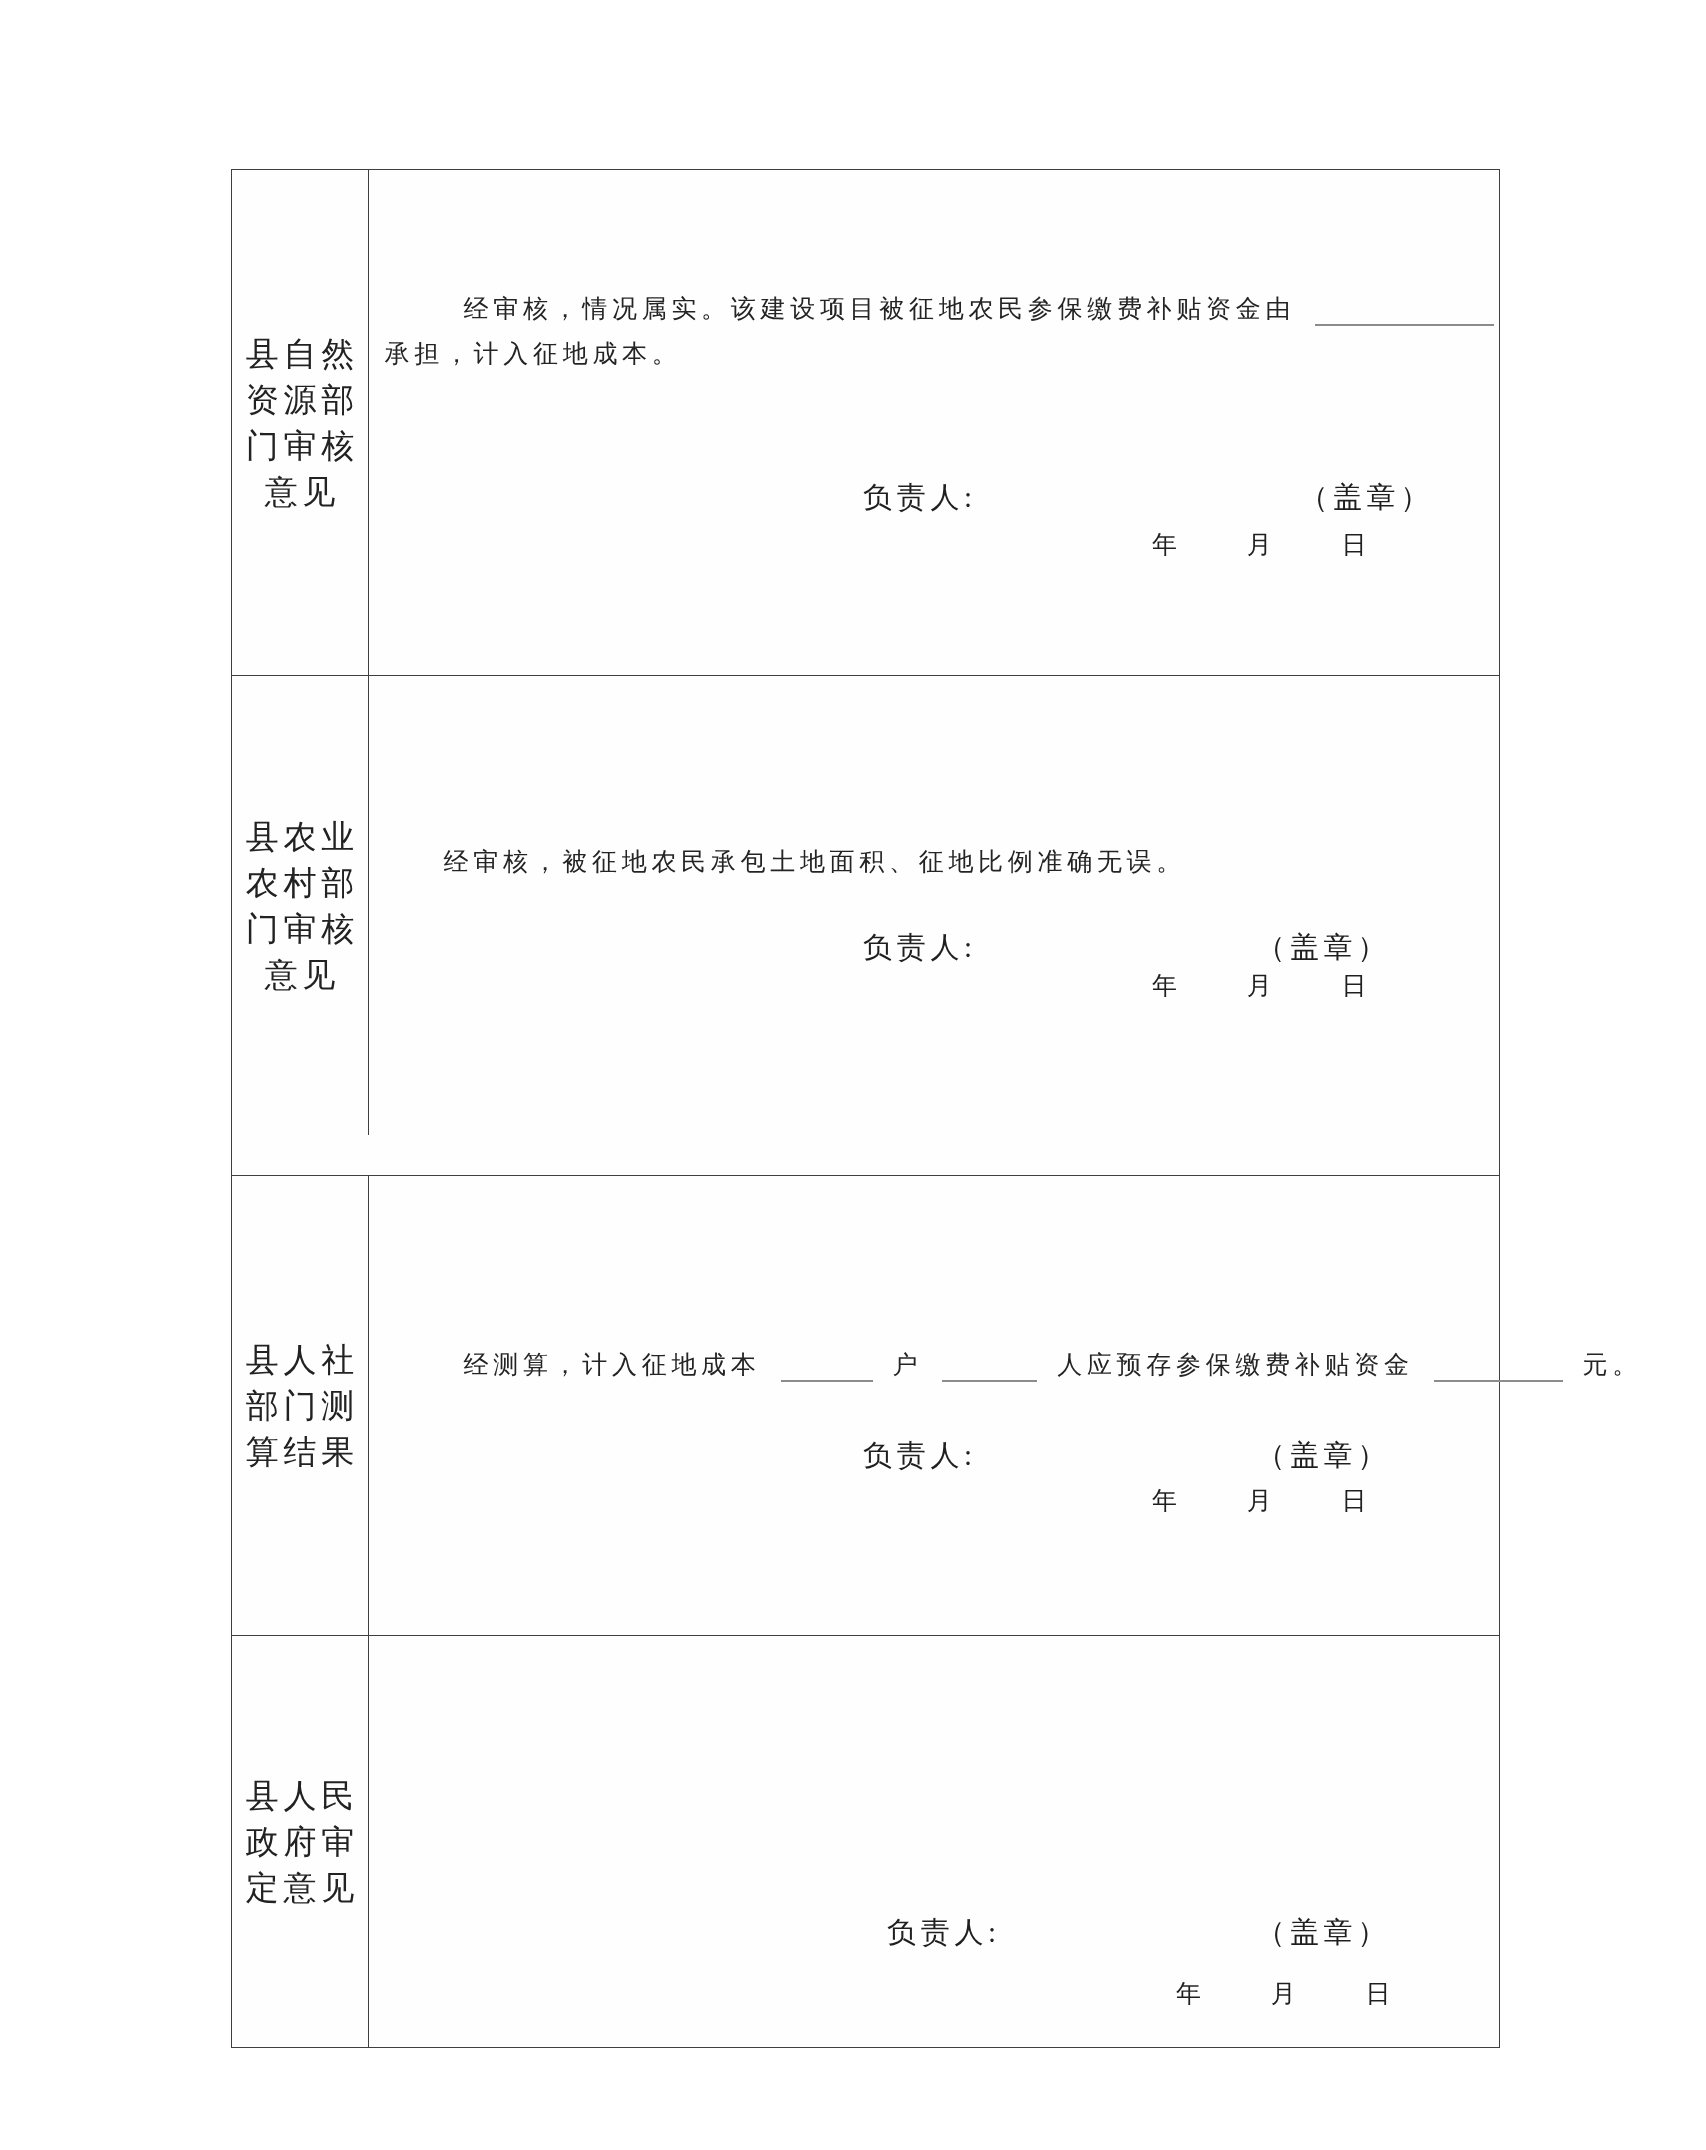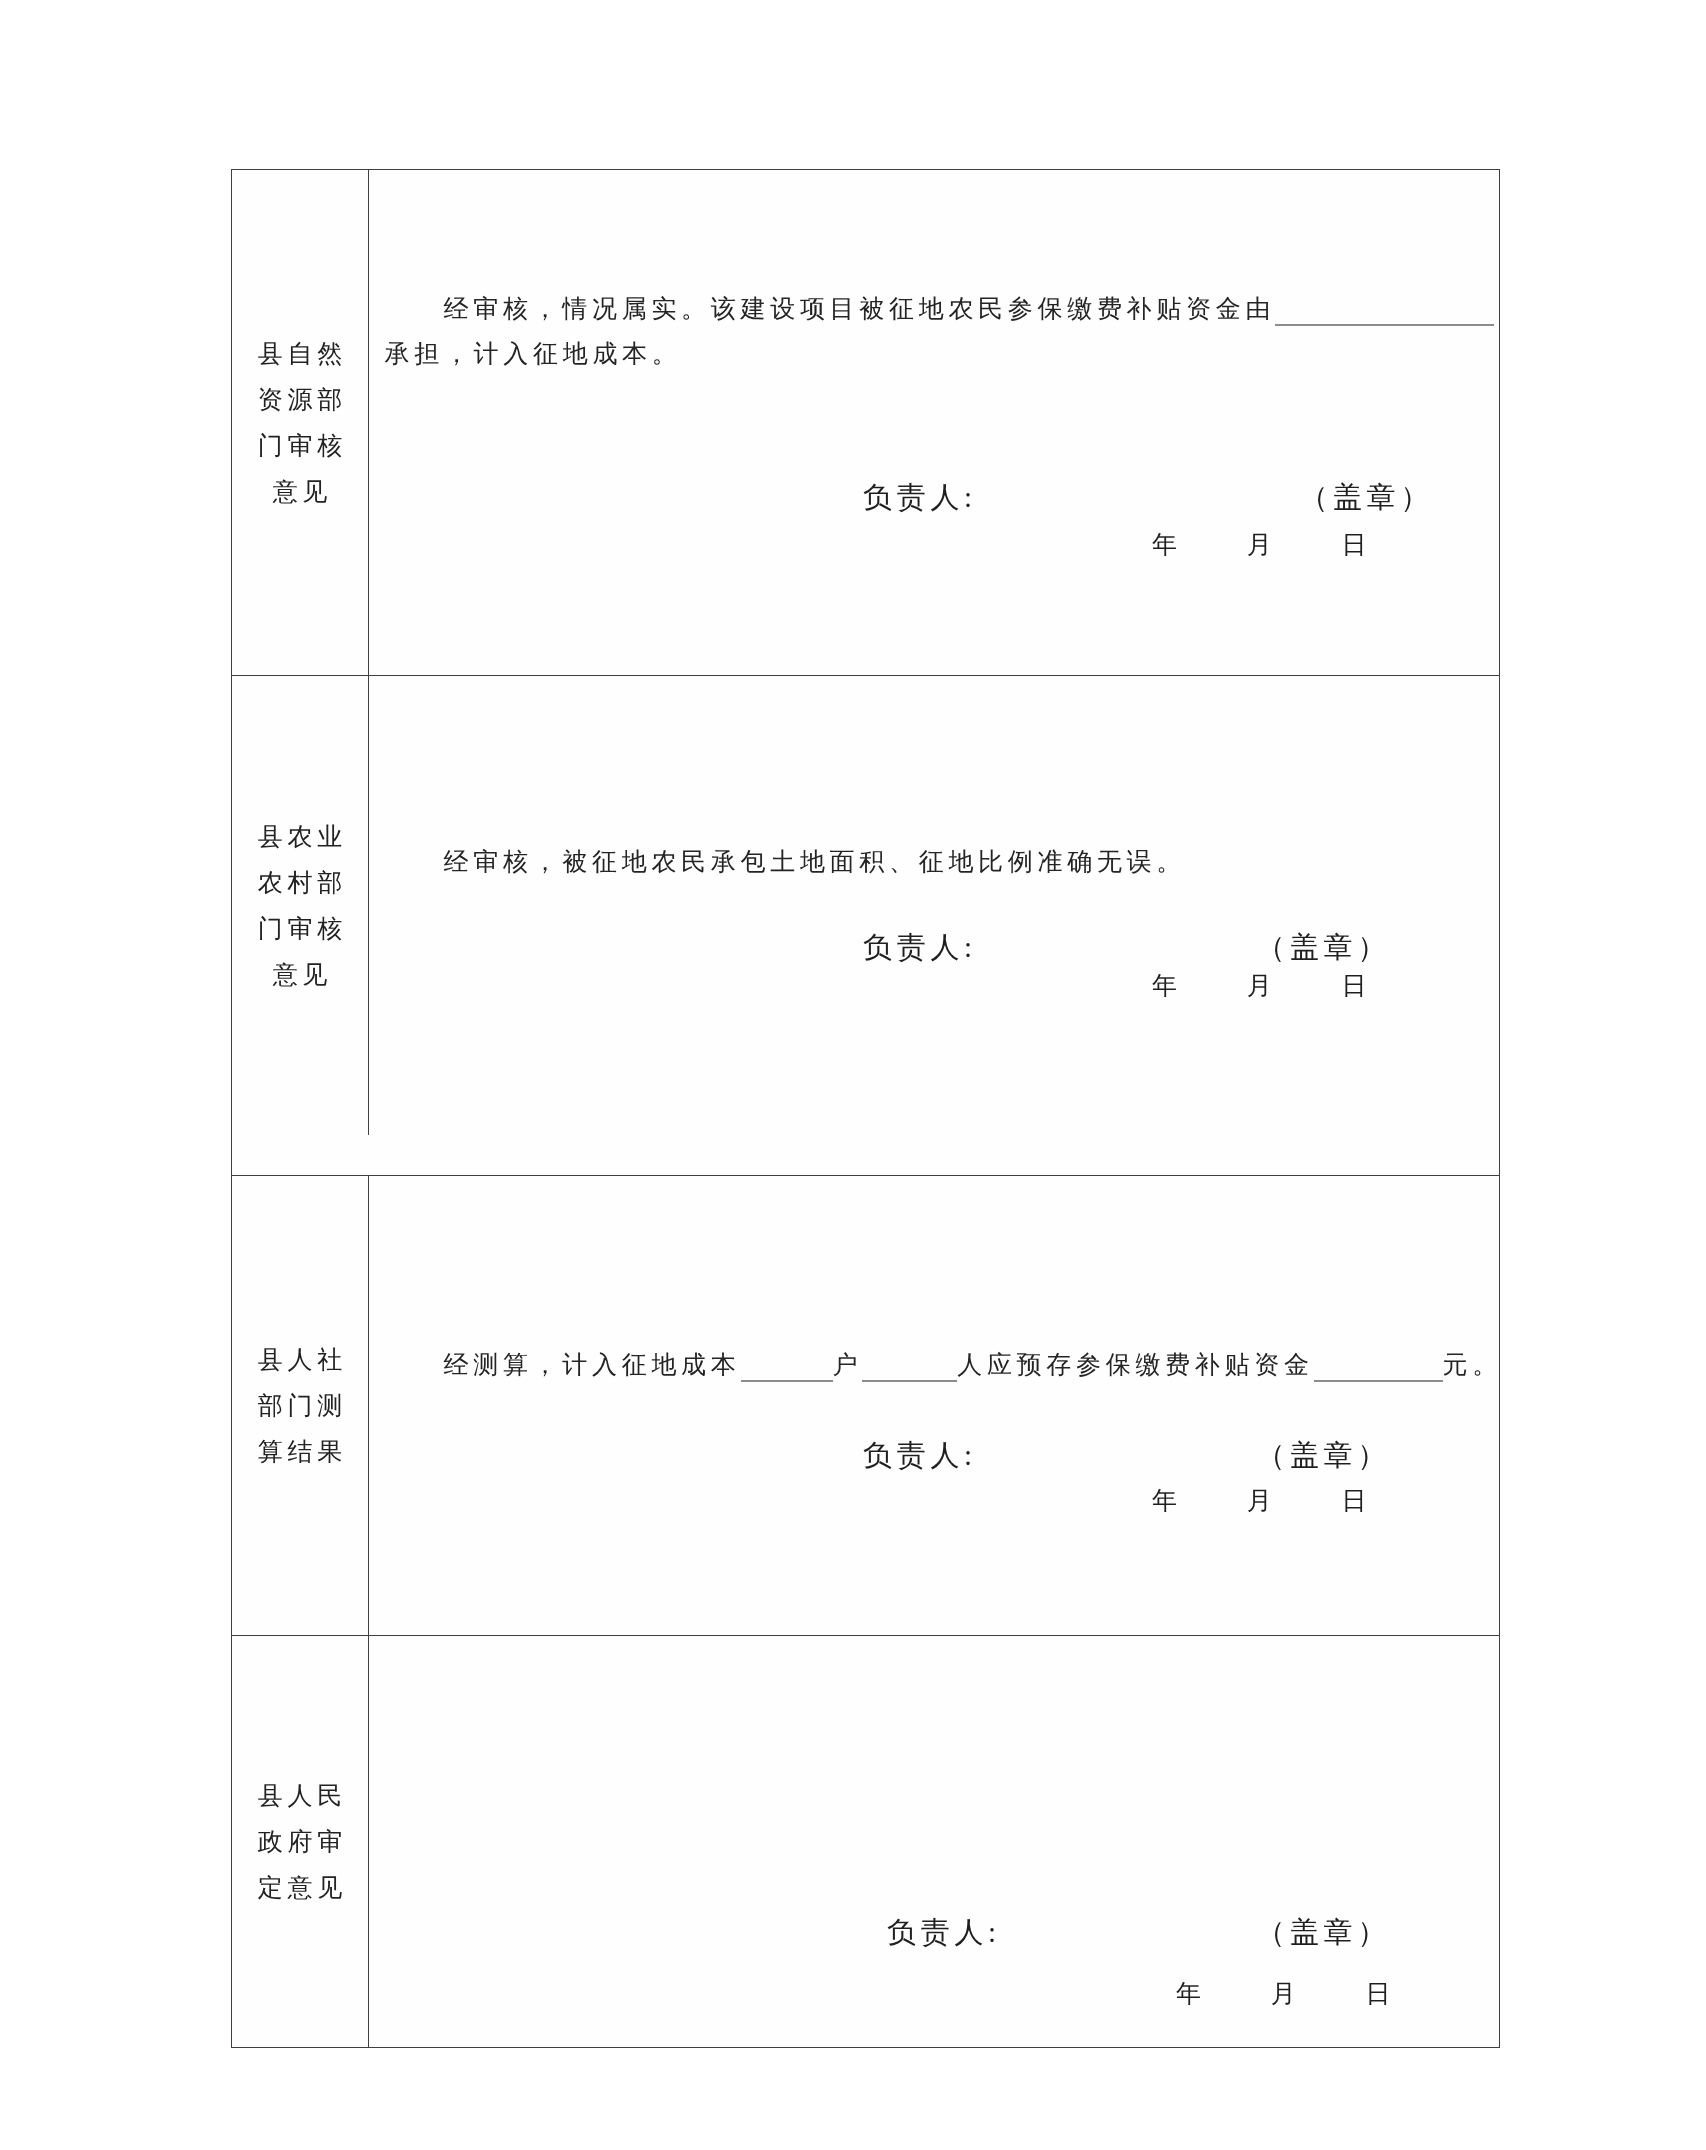--- a/index.html
+++ b/index.html
@@ -44,21 +44,21 @@
     width: 137px;
     flex: none;
     box-sizing: border-box;
     border-right: 1.7px solid #3f3f3f;
     display: flex;
     flex-direction: column;
     justify-content: center;
     align-items: center;
   }
   .label-line {
-    font-size: 25px;
+    font-size: 33px;
     line-height: 46px;
     letter-spacing: 4.7px;
     text-indent: 4.7px; 
     white-space: nowrap;
     color: #222;
   }
 
   .content-cell {
     flex: 1;
     position: relative;
@@ -71,20 +71,21 @@
     right: 5.2px;
     font-size: 25px;
     line-height: 45px;
     letter-spacing: 4.7px;
     color: #242424;
   }
   .flexline {
     display: flex;
     align-items: stretch;
     white-space: nowrap;
+    gap: 20px;
   }
   .indent { width: 59px; flex: none; }
   .seg { flex: none; white-space: nowrap; }
   .blank {
     border-bottom: 2.2px solid #8c8c8c;
     margin-bottom: 5.2px;
     align-self: stretch;
   }
   .blank.grow { flex: 1; }
   .blank.w1 { width: 92px; flex: none; }

